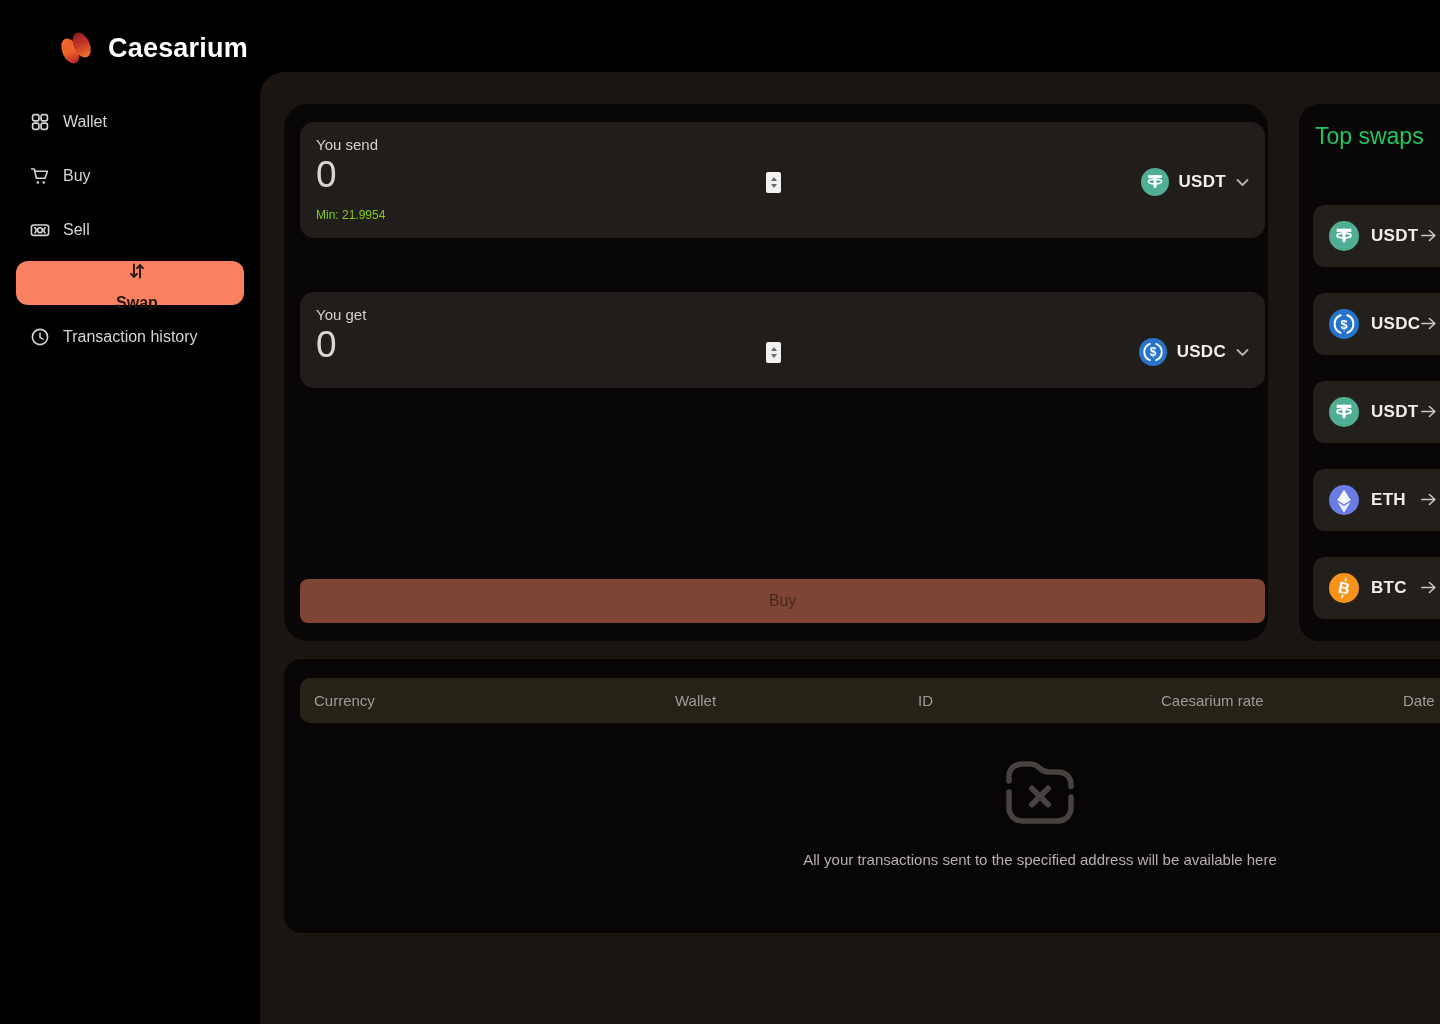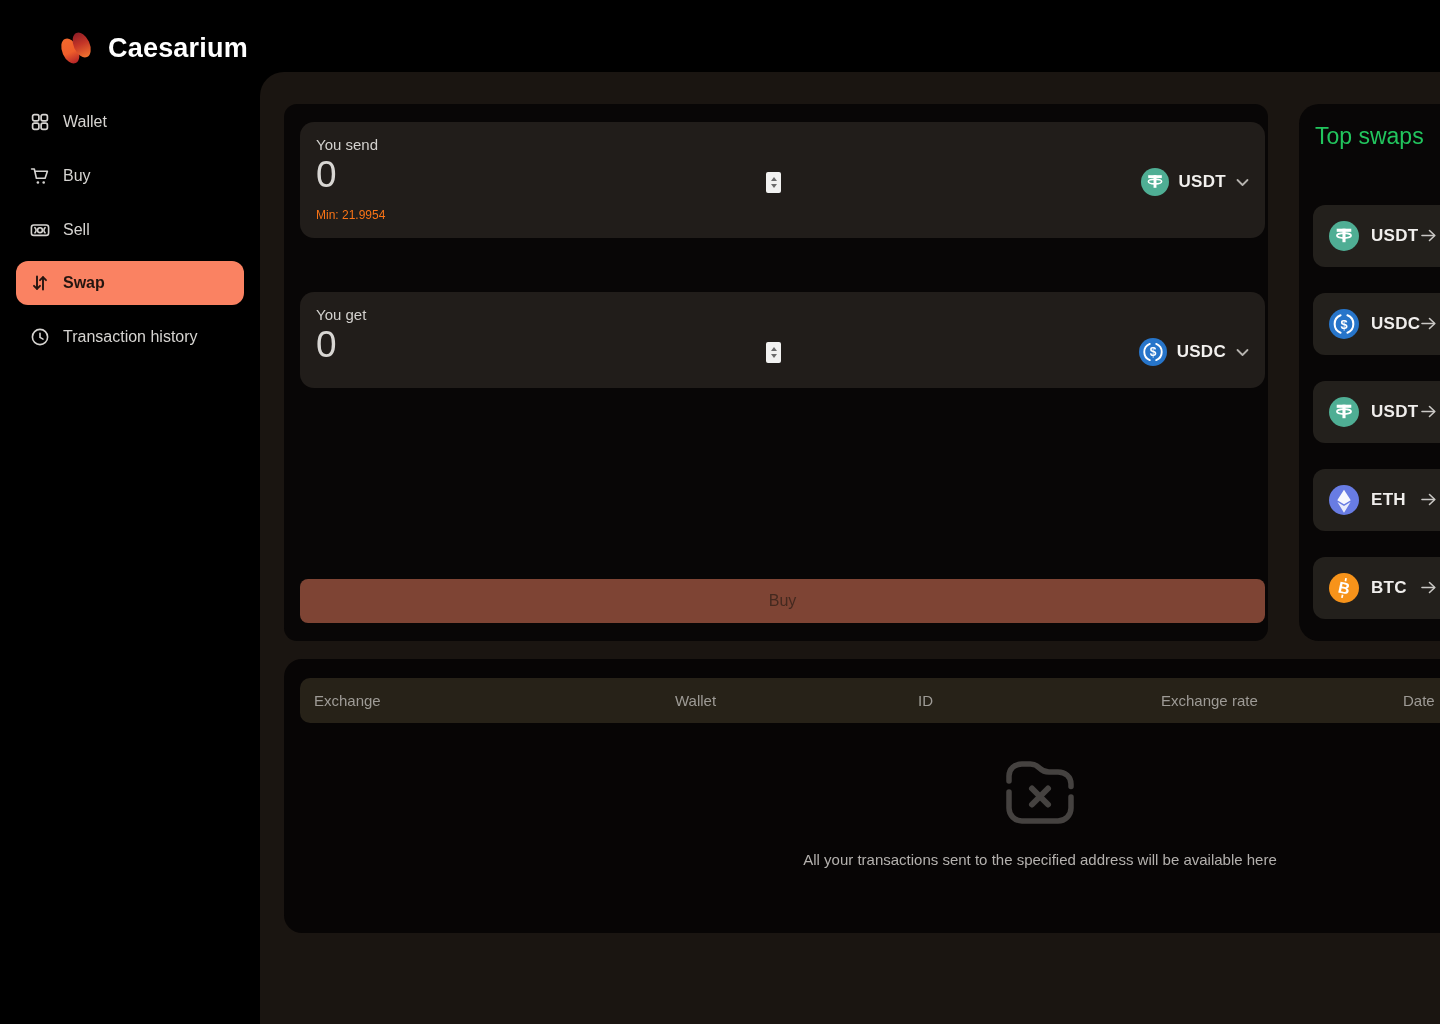--- a/index.html
+++ b/index.html
@@ -14,38 +14,38 @@
   
   .sidebar { left:0; top:0; width:260px; height:1024px; background:#000; z-index:5; }
   .logo-row { left:30px; top:28px; display:flex; align-items:center; gap:12px; }
   .logo-text { font-size:27px; font-weight:700; color:#fff; letter-spacing:.2px; }
   .nav { left:0; top:100px; width:260px; }
   .nav-item {
     position:absolute; left:16px; width:228px; height:44px; border-radius:12px;
     display:flex; align-items:center; gap:13px; padding-left:14px;
     color:#d6d4d1; font-size:16px; cursor:pointer;
   }
-  .nav-item.active { background:#fa8262; color:#241510; font-weight:600; }
+  .nav-item.active { background:#fa8262; color:#241510; font-weight:600;flex-direction:column; }
   .nav-icon { width:20px; height:20px; display:block; flex:0 0 20px; }
 
   
   .surface { left:260px; top:72px; width:1180px; height:952px;
     background:#1a1511; border-top-left-radius:24px; }
 
   
   .swap-wrap { left:284px; top:104px; width:984px; height:537px;
-    background:#080606; border-radius:13px; }
+    background:#080606; border-radius:24px; }
   .card { position:absolute; left:16px; width:965px; background:#211d1a; border-radius:14px; }
   .card-label { position:absolute; left:16px; top:14px; font-size:15px; color:#d3d1ce; }
   .amount-input {
     position:absolute; left:16px; top:32px; width:420px;
     background:transparent; border:none; outline:none;
     font-family:"Liberation Sans", sans-serif; font-size:37px; font-weight:400; color:#d8d6d3;
   }
-  .min-label { position:absolute; left:16px; bottom:16px; font-size:12px; color:#f97316; }
+  .min-label { position:absolute; left:16px; bottom:16px; font-size:12px; color:#84cc16; }
   .spinner { position:absolute; left:466px; top:50px; width:15px; height:21px;
     background:#f1f1f0; border-radius:2px; display:flex; flex-direction:column;
     align-items:center; justify-content:center; gap:3px; cursor:pointer; }
   .spin-up { width:0; height:0; border-left:3.5px solid transparent; border-right:3.5px solid transparent; border-bottom:4px solid #6b6b6b; }
   .spin-down { width:0; height:0; border-left:3.5px solid transparent; border-right:3.5px solid transparent; border-top:4px solid #6b6b6b; }
   .token-select { position:absolute; right:16px; top:46px; height:28px;
     display:flex; align-items:center; gap:10px; cursor:pointer; }
   .token-select .tname { font-size:17px; font-weight:600; color:#f2f0ee; letter-spacing:.3px; }
   .coin { width:28px; height:28px; display:block; }
 
@@ -281,24 +281,24 @@
     <span class="tname">BTC</span>
     <svg class="ts-arrow" viewBox="0 0 16 13">
       <line x1="1" y1="6.5" x2="13" y2="6.5" stroke="#cac8c5" stroke-width="1.6" stroke-linecap="round"></line>
       <polyline points="8.5,1.5 13.8,6.5 8.5,11.5" fill="none" stroke="#cac8c5" stroke-width="1.6" stroke-linecap="round" stroke-linejoin="round"></polyline>
     </svg>
   </div>
 </div>
 
 <div class="abs txn-wrap">
   <div class="txn-header">
-    <span class="th" style="left:14px">Exchange</span>
+    <span class="th" style="left:14px">Currency</span>
     <span class="th" style="left:375px">Wallet</span>
     <span class="th" style="left:618px">ID</span>
-    <span class="th" style="left:861px">Exchange rate</span>
+    <span class="th" style="left:861px">Caesarium rate</span>
     <span class="th" style="left:1103px">Date</span>
   </div>
 
   <div class="empty-icon">
     <svg width="76" height="78" viewBox="0 0 76 78" fill="none" stroke="#454240" stroke-width="5.5" stroke-linecap="round" stroke-linejoin="round">
       <path d="M7 26v-5C7 13.8 12.8 9 20 9h8.5c4.5 0 6.6 1.6 9.2 4.2 2.6 2.6 5 3.8 9.3 3.8H56c7.2 0 13 4.8 13 12v2.5"></path>
       <path d="M69 42v11c0 7.2-5.8 13-13 13H20c-7.2 0-13-5.8-13-13V37"></path>
       <path d="M30 33.5 46 49.5 M46 33.5 30 49.5" stroke-width="6"></path>
     </svg>
   </div>

